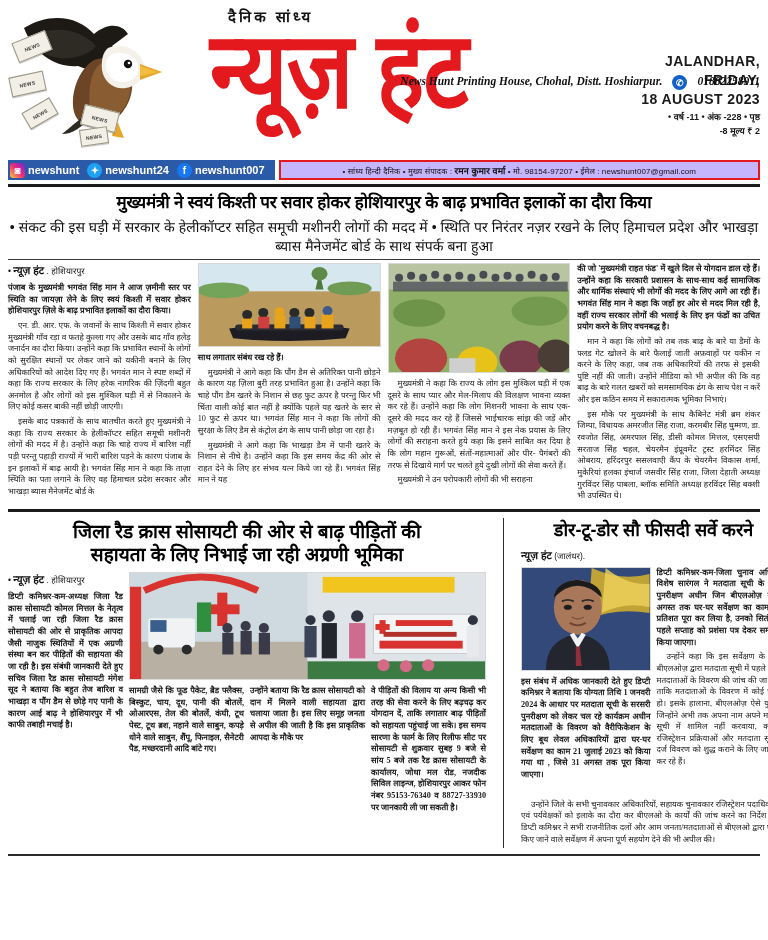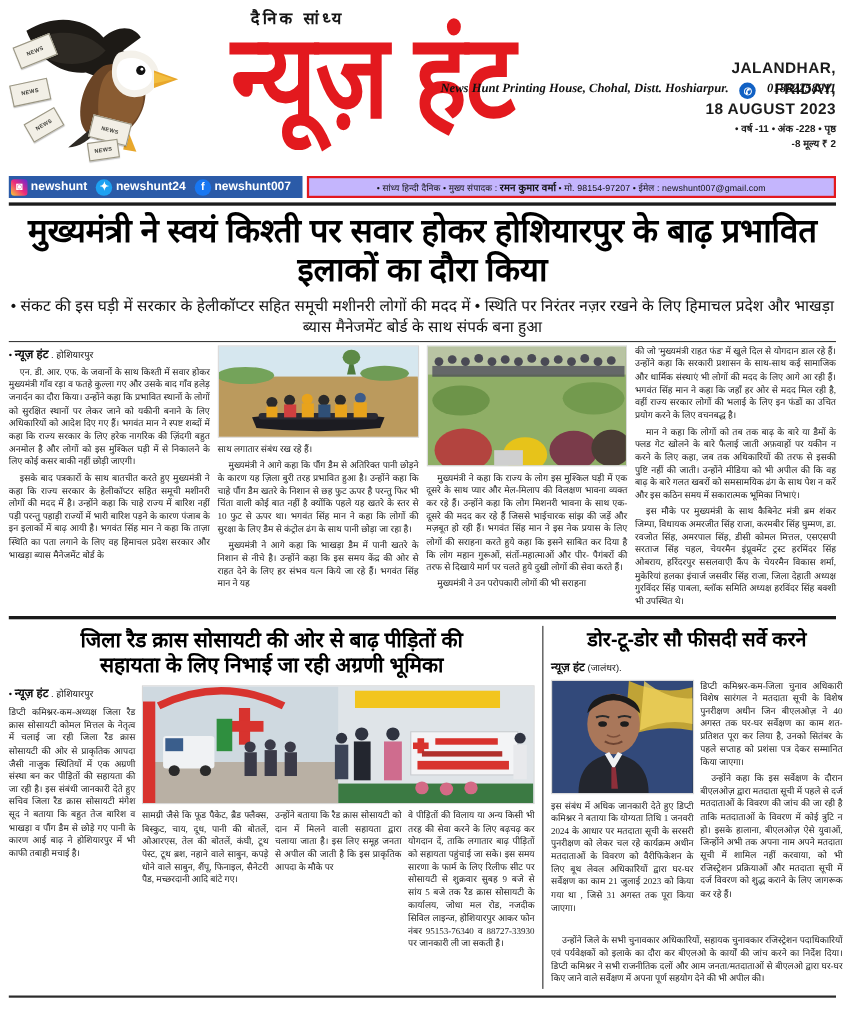--- a/index.html
+++ b/index.html
@@ -187,21 +187,21 @@
   .editor-line b { font-size: 9px; }
 
   
   .rule-thick { height: 3px; background: #1b1b1b; margin: 4px 0 0; }
   .rule-thin  { height: 1px; background: #3a3a3a; margin: 3px 0; }
 
   
   .lead-head {
     font-family: "Liberation Sans", sans-serif;
     font-weight: bold;
-    font-size: 30px;
+    font-size: 17px;
     text-align: center;
     line-height: 1.18;
     letter-spacing: -.2px;
     margin: 6px 0 4px;
     color: #000;
   }
   .lead-sub {
     font-family: "Liberation Sans", sans-serif;
     font-size: 14px;
     text-align: center;
@@ -237,27 +237,27 @@
   p.body {
     font-family: "Liberation Serif", serif;
     font-size: 8.2px;
     line-height: 1.42;
     text-align: justify;
     margin: 0 0 3px;
     text-indent: 10px;
     color: #1a1a1a;
     hyphens: auto;
   }
-  p.body.noind { text-indent: 0; }
+  p.body.noind { text-indent: 0; font-weight: bold; }
 
   
   .lower {
     display: grid;
     grid-template-columns: 478px 1px 265px;
-    column-gap: 7px;
+    column-gap: 17px;
     margin-top: 6px;
   }
   .vsep { background: #2b2b2b; width: 1px; }
 
   .sec-head {
     font-family: "Liberation Sans", sans-serif;
     font-weight: bold;
     font-size: 19px;
     text-align: center;
     line-height: 1.22;
@@ -370,20 +370,21 @@
   <div class="lead-head">मुख्यमंत्री ने स्वयं किश्ती पर सवार होकर होशियारपुर के बाढ़ प्रभावित इलाकों का दौरा किया</div>
   <div class="lead-sub">• संकट की इस घड़ी में सरकार के हेलीकॉप्टर सहित समूची मशीनरी लोगों की मदद में • स्थिति पर निरंतर नज़र रखने के लिए हिमाचल प्रदेश और भाखड़ा ब्यास मैनेजमेंट बोर्ड के साथ संपर्क बना हुआ</div>
   <div class="rule-thin"></div>
 
   <div class="lead-grid">
 
     <div class="col">
       <div class="byline">
         • <b>न्यूज़ हंट</b> . <span>होशियारपुर</span>
       </div>
+      <p class="body noind">पंजाब के मुख्यमंत्री भगवंत सिंह मान ने आज ज़मीनी स्तर पर स्थिति का जायज़ा लेने के लिए स्वयं किश्ती में सवार होकर होशियारपुर ज़िले के बाढ़ प्रभावित इलाकों का दौरा किया।</p>
       <p class="body">एन. डी. आर. एफ. के जवानों के साथ किश्ती में सवार होकर मुख्यमंत्री गाँव रड़ा व फतहे कुल्ला गए और उसके बाद गाँव हलेड़ जनार्दन का दौरा किया। उन्होंने कहा कि प्रभावित स्थानों के लोगों को सुरक्षित स्थानों पर लेकर जाने को यकीनी बनाने के लिए अधिकारियों को आदेश दिए गए हैं। भगवंत मान ने स्पष्ट शब्दों में कहा कि राज्य सरकार के लिए हरेक नागरिक की ज़िंदगी बहुत अनमोल है और लोगों को इस मुश्किल घड़ी में से निकालने के लिए कोई कसर बाकी नहीं छोड़ी जाएगी।</p>
       <p class="body">इसके बाद पत्रकारों के साथ बातचीत करते हुए मुख्यमंत्री ने कहा कि राज्य सरकार के हेलीकॉप्टर सहित समूची मशीनरी लोगों की मदद में है। उन्होंने कहा कि चाहे राज्य में बारिश नहीं पड़ी परन्तु पहाड़ी राज्यों में भारी बारिश पड़ने के कारण पंजाब के इन इलाकों में बाढ़ आयी है। भगवंत सिंह मान ने कहा कि ताज़ा स्थिति का पता लगाने के लिए वह हिमाचल प्रदेश सरकार और भाखड़ा ब्यास मैनेजमेंट बोर्ड के</p>
     </div>
 
     <div class="col">
       <div class="photo ph-flood1" style="height:84px">
         <svg width="100%" height="100%" viewBox="0 0 180 84" preserveAspectRatio="none">
           <rect width="180" height="30" fill="#d6e7ef"></rect>
           <rect y="28" width="180" height="56" fill="#bb9a5d"></rect>
           <ellipse cx="24" cy="27" rx="26" ry="8" fill="#74a35a"></ellipse>

